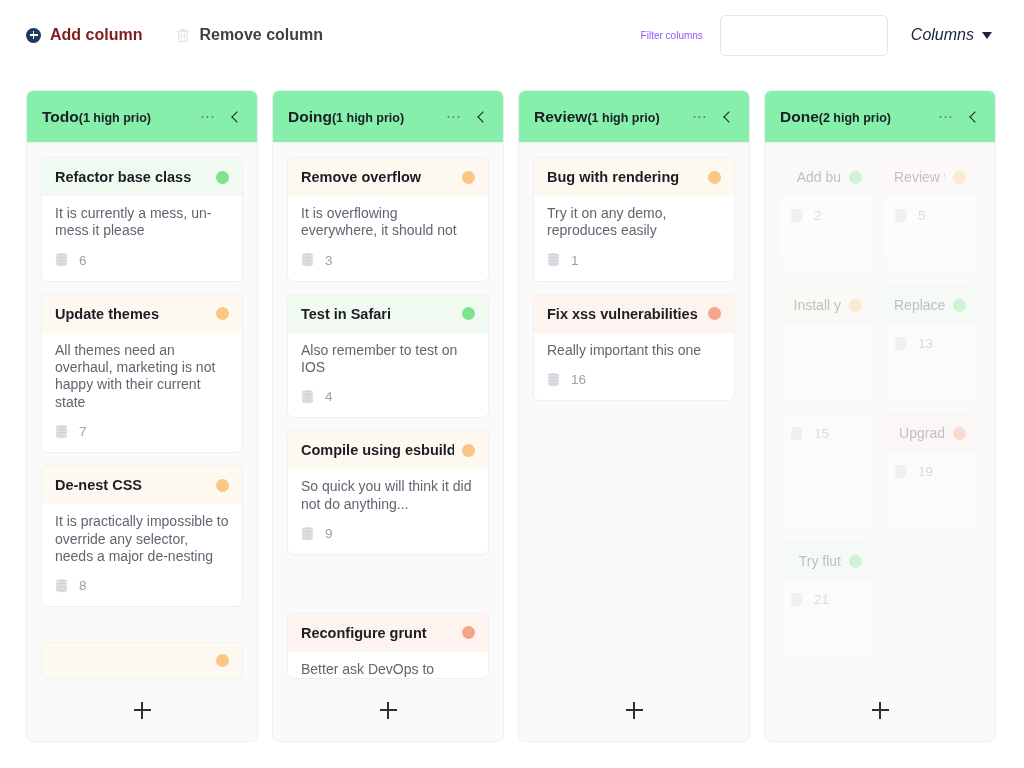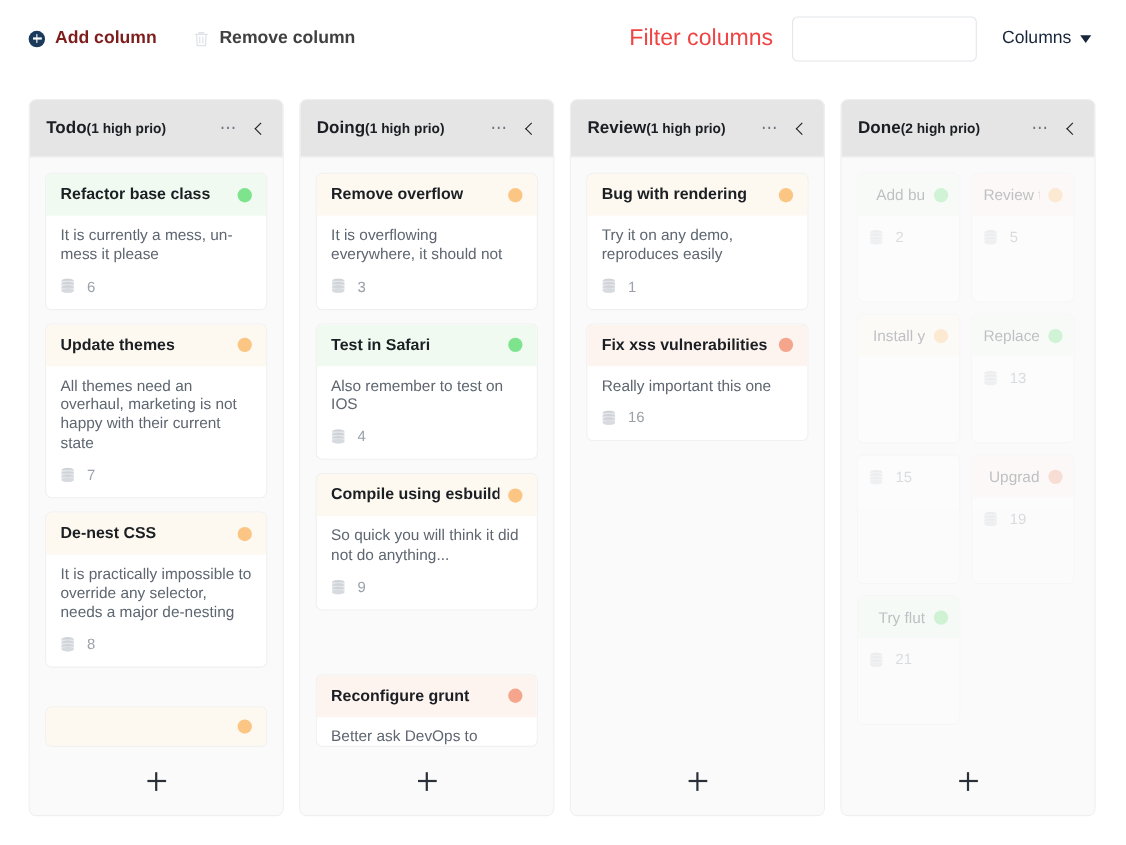--- a/index.html
+++ b/index.html
@@ -34,37 +34,37 @@
     content: ""; position: absolute; background: #ffffff;
   }
   .plus-circle::before { left: 3.5px; top: 6.8px; width: 8px; height: 1.6px; }
   .plus-circle::after  { top: 3.5px; left: 6.7px; height: 8px; width: 1.6px; }
   .trash-icon { width: 14px; height: 15px; flex: 0 0 auto; }
 
   .tb-right {
     margin-left: auto; display: flex; align-items: center;
     gap: 17px; padding-right: 26px;
   }
-  .filter-label { font-size: 21px; color: #ef4444; }
+  .filter-label { font-size: 10px; color: #8b5cf6; }
   .filter-box {
     width: 168px; height: 41px;
     border: 1px solid #e3e6ea; border-radius: 5px;
     background: #fff; display: flex; align-items: center;
     padding: 0 12px; cursor: text;
   }
   .funnel { width: 15px; height: 14px; }
   .filter-input {
     border: none; outline: none; flex: 1; margin-left: 7px;
     font-size: 14px; color: #2b3a4e; background: transparent;
     font-family: "Liberation Sans", sans-serif;
   }
   .columns-btn {
     display: flex; align-items: center; gap: 8px;
     font-size: 16px; color: #18253a; cursor: pointer;
-    background: none; border: none; font-family: "Liberation Sans", sans-serif;
+    background: none; border: none; font-family: "Liberation Sans", sans-serif; font-style: italic;
   }
   .caret-down {
     width: 0; height: 0; border-left: 5.5px solid transparent;
     border-right: 5.5px solid transparent; border-top: 7px solid #18253a;
   }
 
   
   .board {
     position: absolute; top: 90px; left: 26px;
     width: 972px; height: 652px;
@@ -73,21 +73,21 @@
   .column {
     width: 232px; flex: 0 0 232px;
     background: #fafafa;
     border: 1px solid #efefef;
     border-radius: 7px;
     display: flex; flex-direction: column;
     overflow: hidden;
   }
   .col-header {
     height: 52px; flex: 0 0 52px;
-    background: #e5e5e5;
+    background: #86efac;
     border-bottom: 1px solid #f1f1f1;
     display: flex; align-items: center;
     padding: 0 14px 0 15px;
     overflow: hidden;
   }
   .col-title {
     font-size: 15.5px; font-weight: 700; color: #1b1f24;
     white-space: nowrap; overflow: hidden;
     display: flex; align-items: baseline; min-width: 0;
   }

